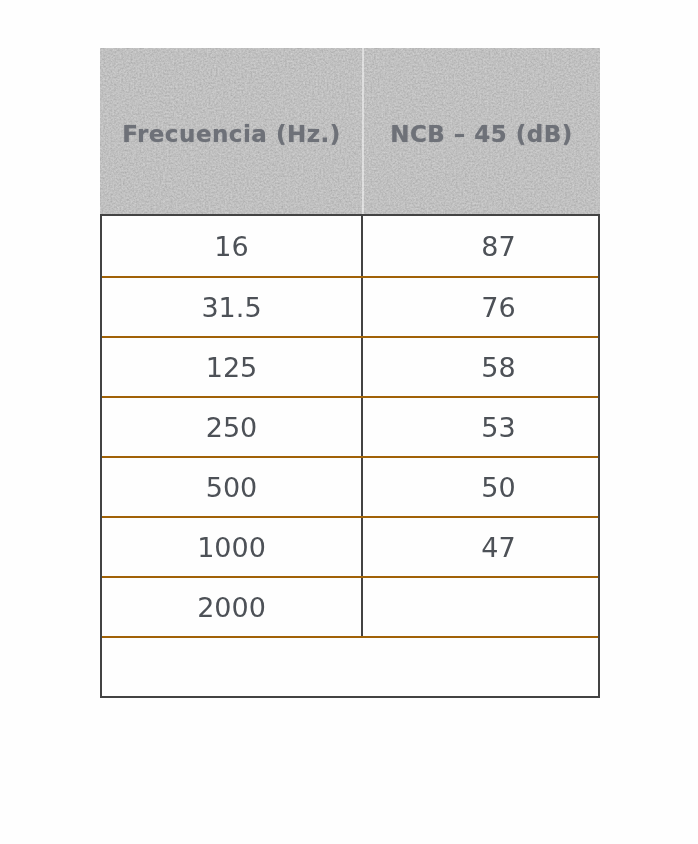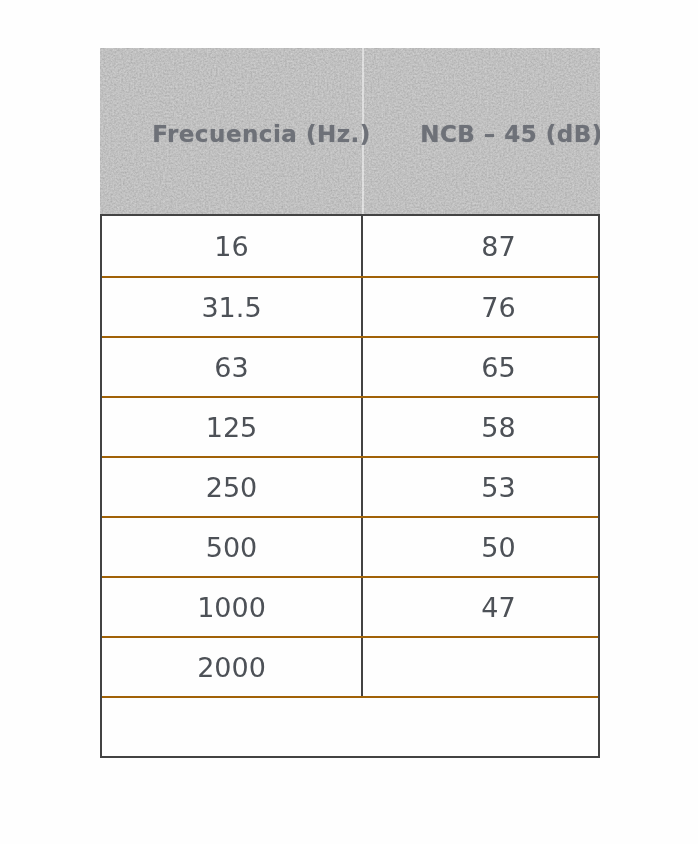--- a/index.html
+++ b/index.html
@@ -33,21 +33,20 @@
     position: absolute;
     left: 0; top: 0;
     width: 100%; height: 100%;
     display: block;
   }
   .thead .header-cells {
     position: absolute;
     left: 0; top: 0;
     width: 100%; height: 100%;
     display: flex;
-    margin-left: 30px;
   }
   .th {
     display: flex;
     align-items: center;
     justify-content: center;
     font-size: 23px;
     font-weight: bold;
     color: #6e7178;
     letter-spacing: 0.5px;
     filter: blur(0.6px);
@@ -125,24 +124,20 @@
     <div class="tbody" id="tbody">
         <div class="tr">
           <div class="td freq">16</div>
           <div class="td ncb">87</div>
         </div>
         <div class="tr">
           <div class="td freq">31.5</div>
           <div class="td ncb">76</div>
         </div>
         <div class="tr">
-          <div class="td freq">63</div>
-          <div class="td ncb">65</div>
-        </div>
-        <div class="tr">
           <div class="td freq">125</div>
           <div class="td ncb">58</div>
         </div>
         <div class="tr">
           <div class="td freq">250</div>
           <div class="td ncb">53</div>
         </div>
         <div class="tr">
           <div class="td freq">500</div>
           <div class="td ncb">50</div>

